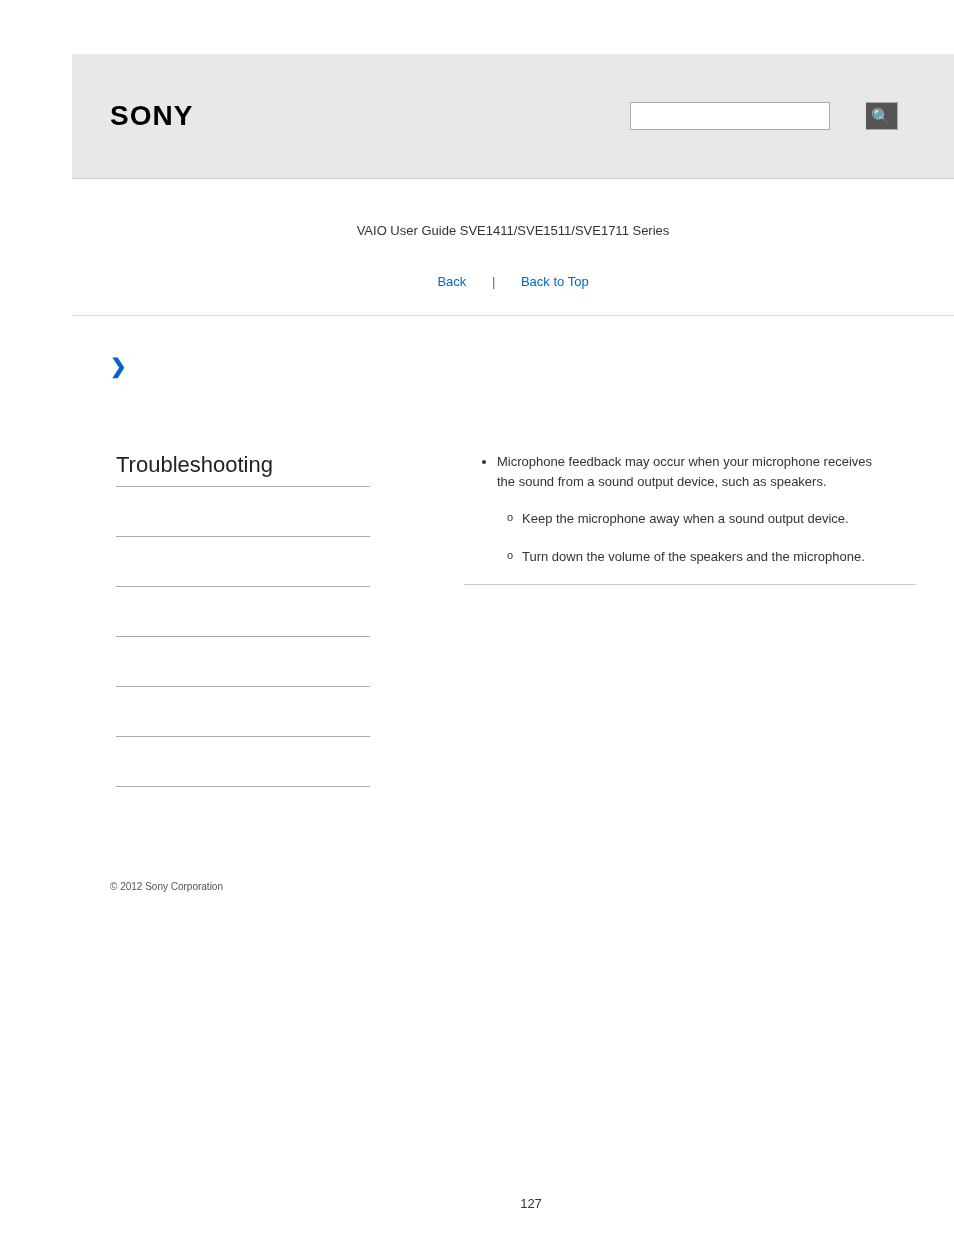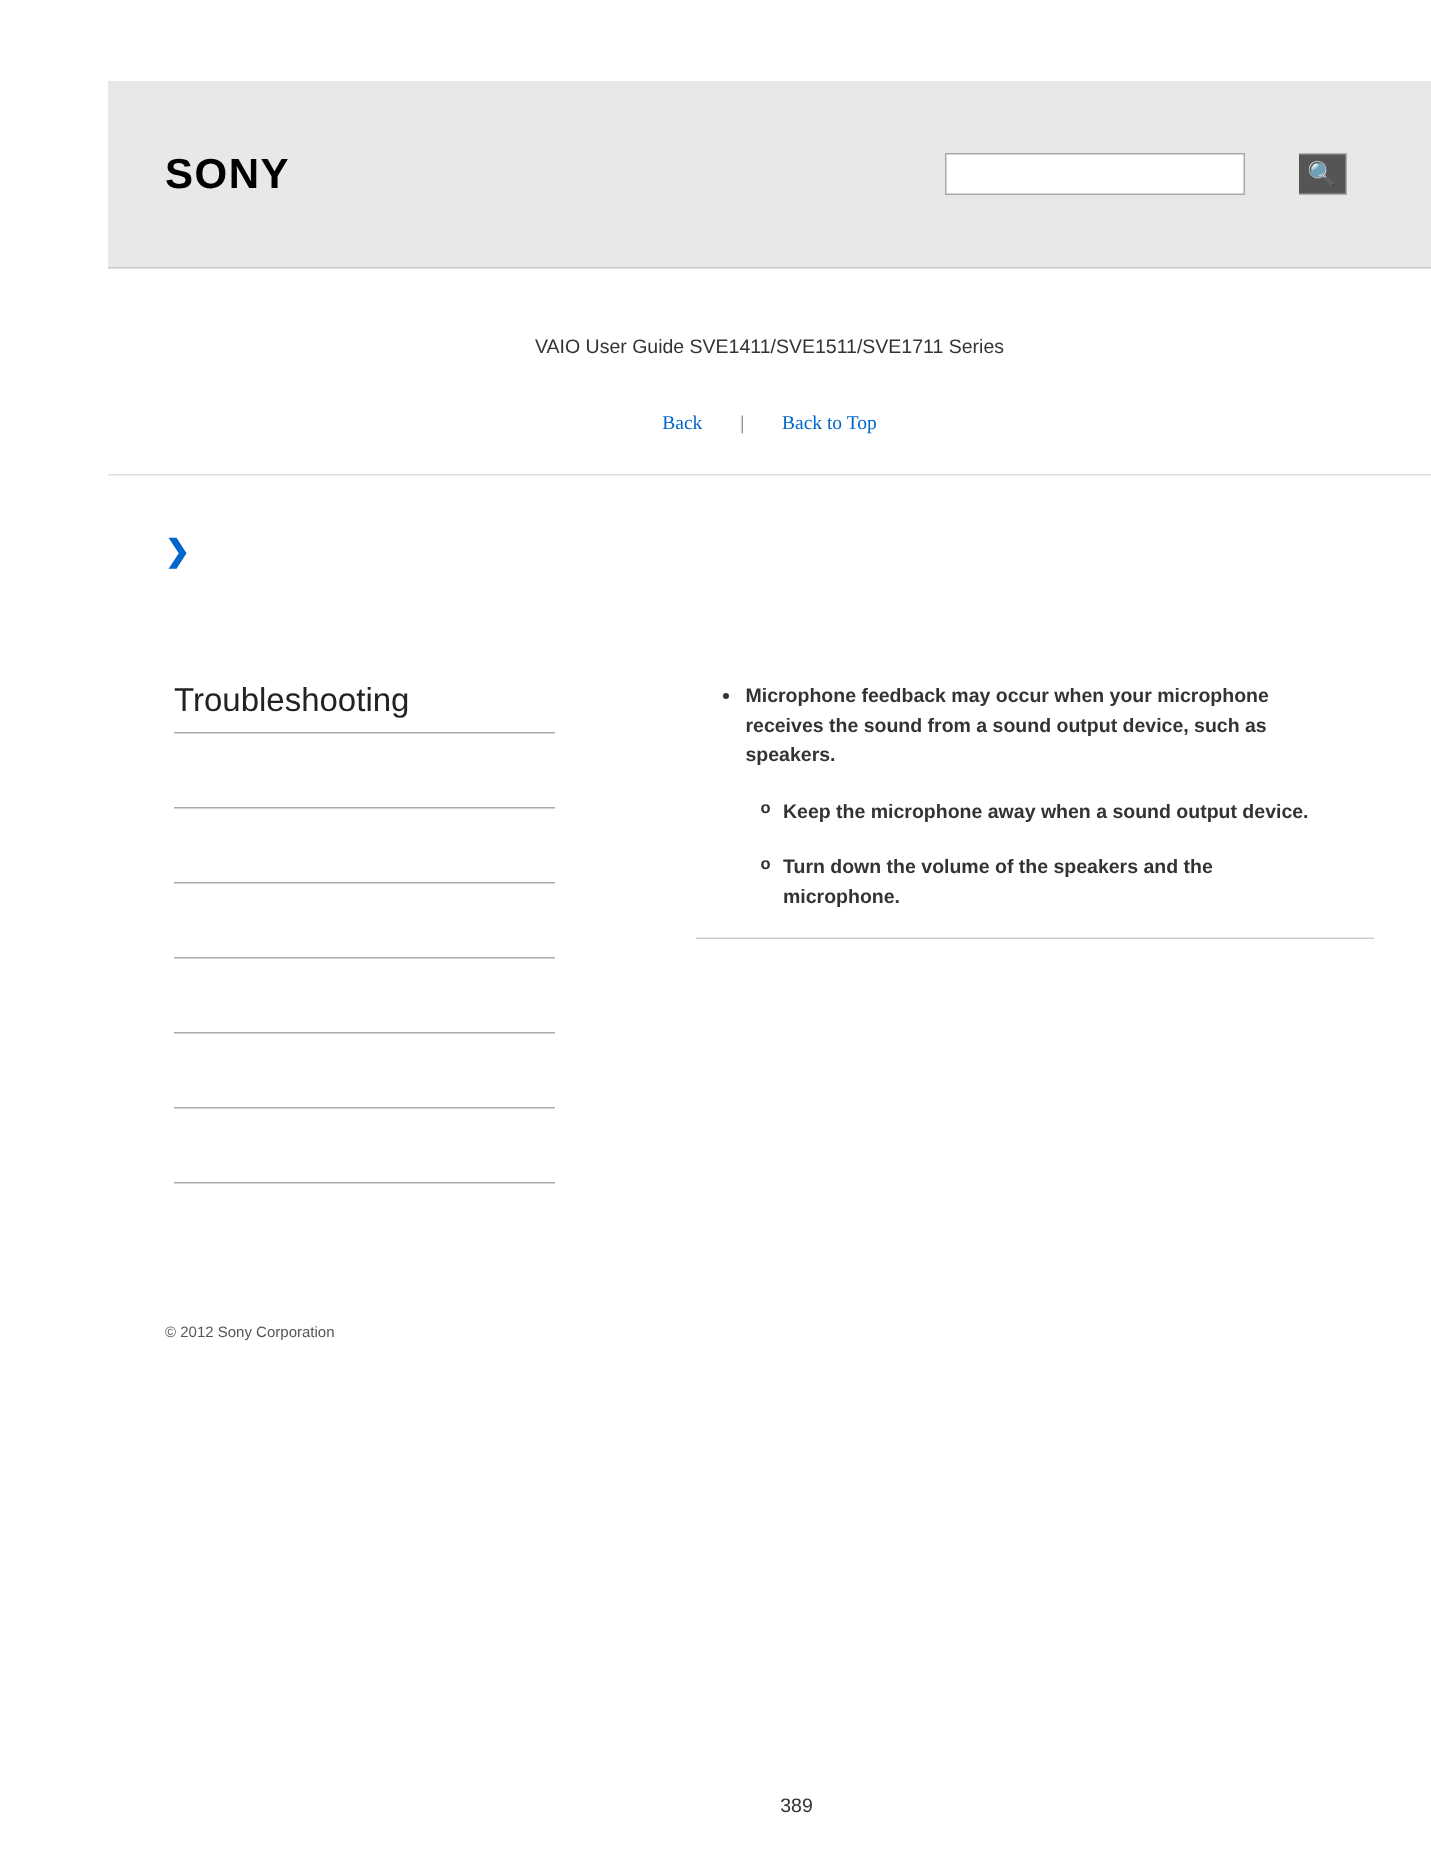--- a/index.html
+++ b/index.html
@@ -73,21 +73,20 @@
       flex-direction: column;
     }
 
     .guide-title {
       font-size: 13px;
       color: #333;
     }
 
     .nav-links {
       font-size: 13px;
-      font-family: Liberation Serif, serif;
     }
 
     .nav-links a {
       color: #0066cc;
       text-decoration: none;
     }
 
     .nav-links span {
       color: #666;
       margin: 0 4px;
@@ -130,21 +129,20 @@
       color: #0066cc;
       text-decoration: none;
       font-size: 12.5px;
       min-height: 32px;
     }
 
     
     .content-area {
       flex: 1;
       padding-left: 20px;
-      font-weight: bold;
     }
 
     .content-area ul {
       margin-left: 10px;
       padding-left: 5px;
     }
 
     .content-area ul li {
       margin-bottom: 8px;
       line-height: 1.5;
@@ -255,15 +253,15 @@
       </ol>
       <hr class="content-divider">
     </div>
 
   </div>
 
   <div class="footer">
     <span>© 2012 Sony Corporation</span>
   </div>
 
-  <div class="page-number">389</div>
+  <div class="page-number">127</div>
 
 </div>
 
 </body></html>

